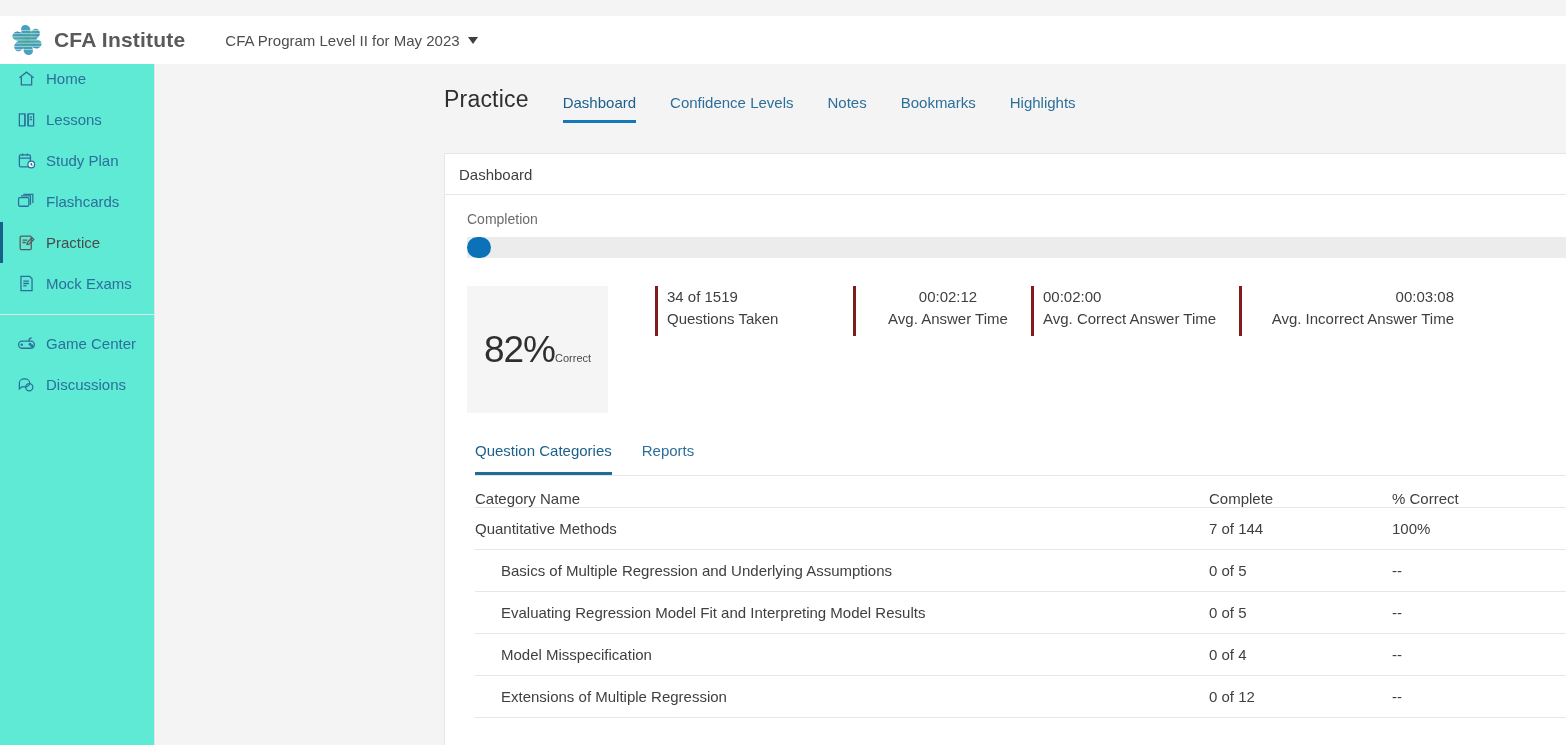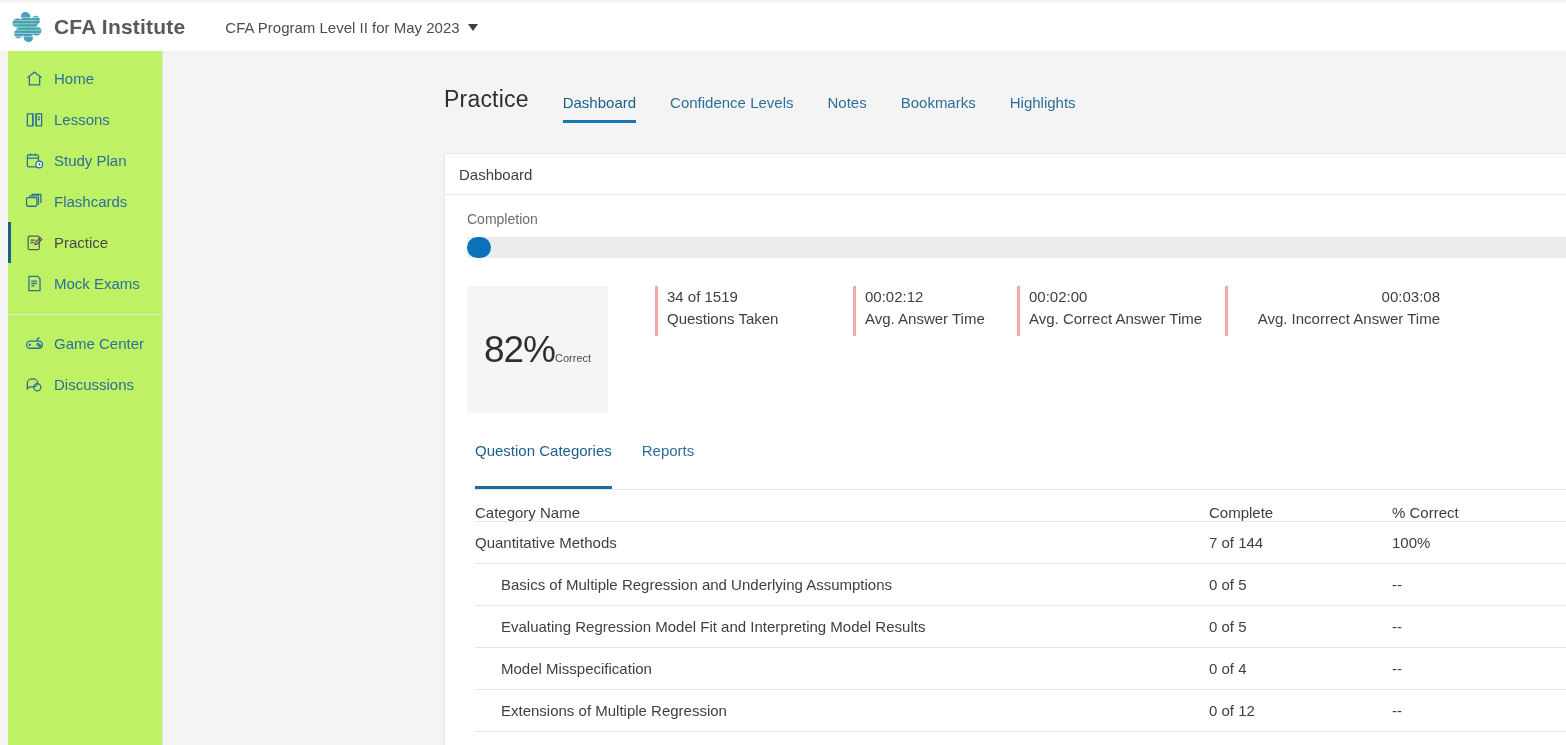--- a/index.html
+++ b/index.html
@@ -6,21 +6,21 @@
   html, body {
     width: 1566px; height: 745px;
     background: #f4f4f4;
     font-family: "Liberation Sans", sans-serif;
     overflow: hidden;
   }
   body { position: relative; }
 
   
   #topbar {
-    position: absolute; left: 0; top: 3px; width: 1566px; height: 48px;
+    position: absolute; left: 0; top: 16px; width: 1566px; height: 48px;
     background: #ffffff;
     display: flex; align-items: center;
     z-index: 5;
   }
   #brand { display: flex; align-items: center; margin-left: 10px; }
   #logo-mark { width: 34px; height: 34px; position: relative; }
   #brand-name {
     margin-left: 10px; font-size: 21px; font-weight: bold; color: #58595b;
     letter-spacing: .2px;
   }
@@ -29,22 +29,22 @@
     font-size: 15px; color: #4d4d4f; cursor: pointer;
   }
   .caret {
     width: 0; height: 0; border-left: 5px solid transparent;
     border-right: 5px solid transparent; border-top: 7px solid #3f3f41;
     display: inline-block;
   }
 
   
   #sidebar {
-    position: absolute; left: 8px; top: 48px; width: 155px; height: 697px;
-    background: #bef264; border-right: 1px solid #e3e3e3;
+    position: absolute; left: 0; top: 48px; width: 155px; height: 697px;
+    background: #5eead4; border-right: 1px solid #e3e3e3;
     padding-top: 10px; z-index: 4;
   }
   .nav-item {
     display: flex; align-items: center; gap: 10px;
     height: 41px; padding-left: 14px;
     font-size: 15px; color: #2c6f9b; cursor: pointer;
     border-left: 3px solid transparent;
   }
   .nav-item.active { border-left-color: #1a5f8a; color: #3f3f41; }
   .nav-item .label { line-height: 1; }
@@ -105,36 +105,36 @@
     flex: 0 0 141px;
   }
   #score-value { font-size: 37px; color: #2f2f31; letter-spacing: -1px; }
   #score-label { font-size: 11px; color: #4a4a4c; margin-top: 16px; }
 
   #stat-grid {
     display: flex; flex-wrap: wrap; margin-left: 47px; width: 1000px;
     row-gap: 22px;
   }
   .stat {
-    border-left: 3px solid #fca5a5; padding-left: 9px; height: 50px;
+    border-left: 3px solid #7f1d1d; padding-left: 9px; height: 50px;
   }
   .stat .val { font-size: 15px; color: #3f3f41; line-height: 1.45; }
   .stat .cap { font-size: 15px; color: #3f3f41; line-height: 1.45; }
-  .s0 { width: 198px; } .s1 { width: 164px; }
+  .s0 { width: 198px; } .s1 { width: 178px; text-align: center; }
   .s2 { width: 208px; } .s3 { width: 215px; text-align: right; }
   .s4 { width: 240px; }
 
   
   #subtabs {
     display: flex; gap: 30px; margin: 30px 0 0 30px; align-items: flex-end;
     border-bottom: 1px solid #e6e6e6; width: 1220px; padding-left: 0;
   }
   .subtab {
     font-size: 15px; color: #2c6f9b; cursor: pointer;
-    padding-bottom: 28px; border-bottom: 3px solid transparent; line-height: 1;
+    padding-bottom: 14px; border-bottom: 3px solid transparent; line-height: 1;
   }
   .subtab.active { border-bottom-color: #1b6f96; color: #1c5f8c; }
 
   table { border-collapse: collapse; width: 1220px; margin-left: 30px; table-layout: fixed; }
   th, td {
     text-align: left; font-size: 15px; color: #3f3f41; font-weight: normal;
     padding: 12px 0; border-bottom: 1px solid #e6e6e6; vertical-align: middle;
   }
   th { padding-top: 14px; padding-bottom: 0; }
   .col-name { width: 734px; }

